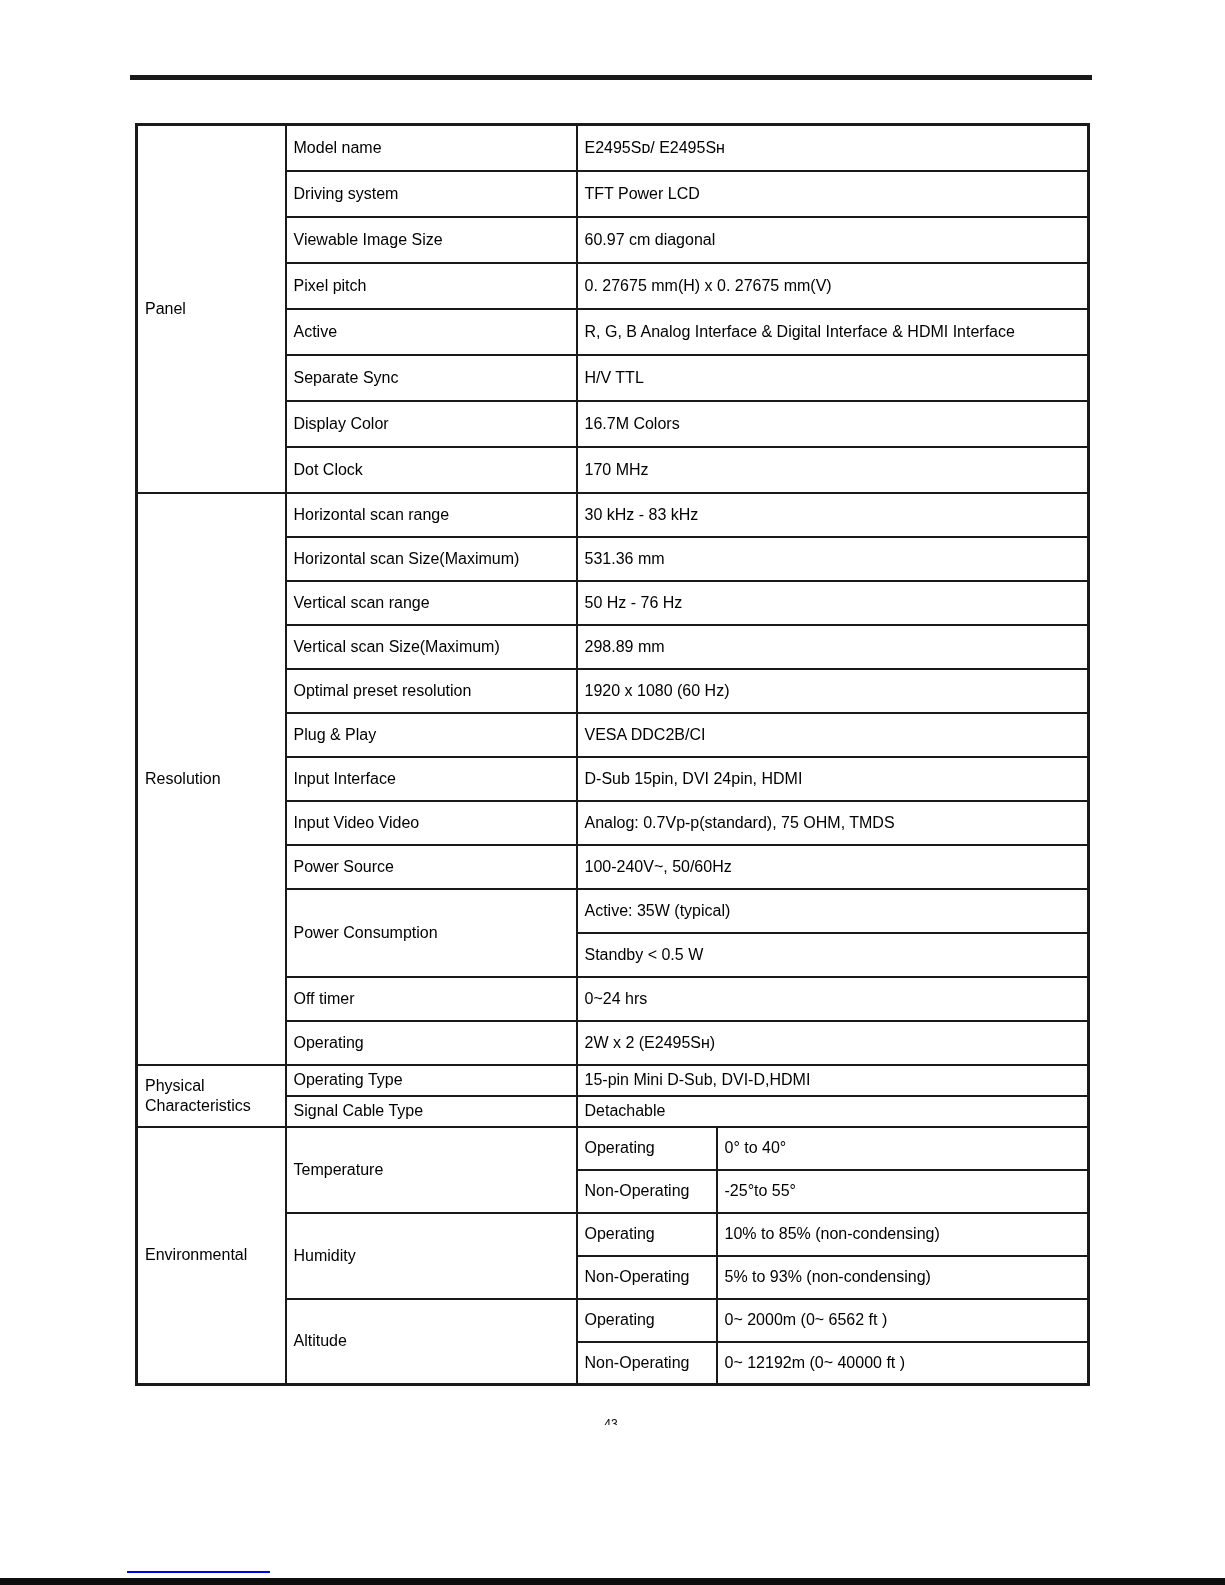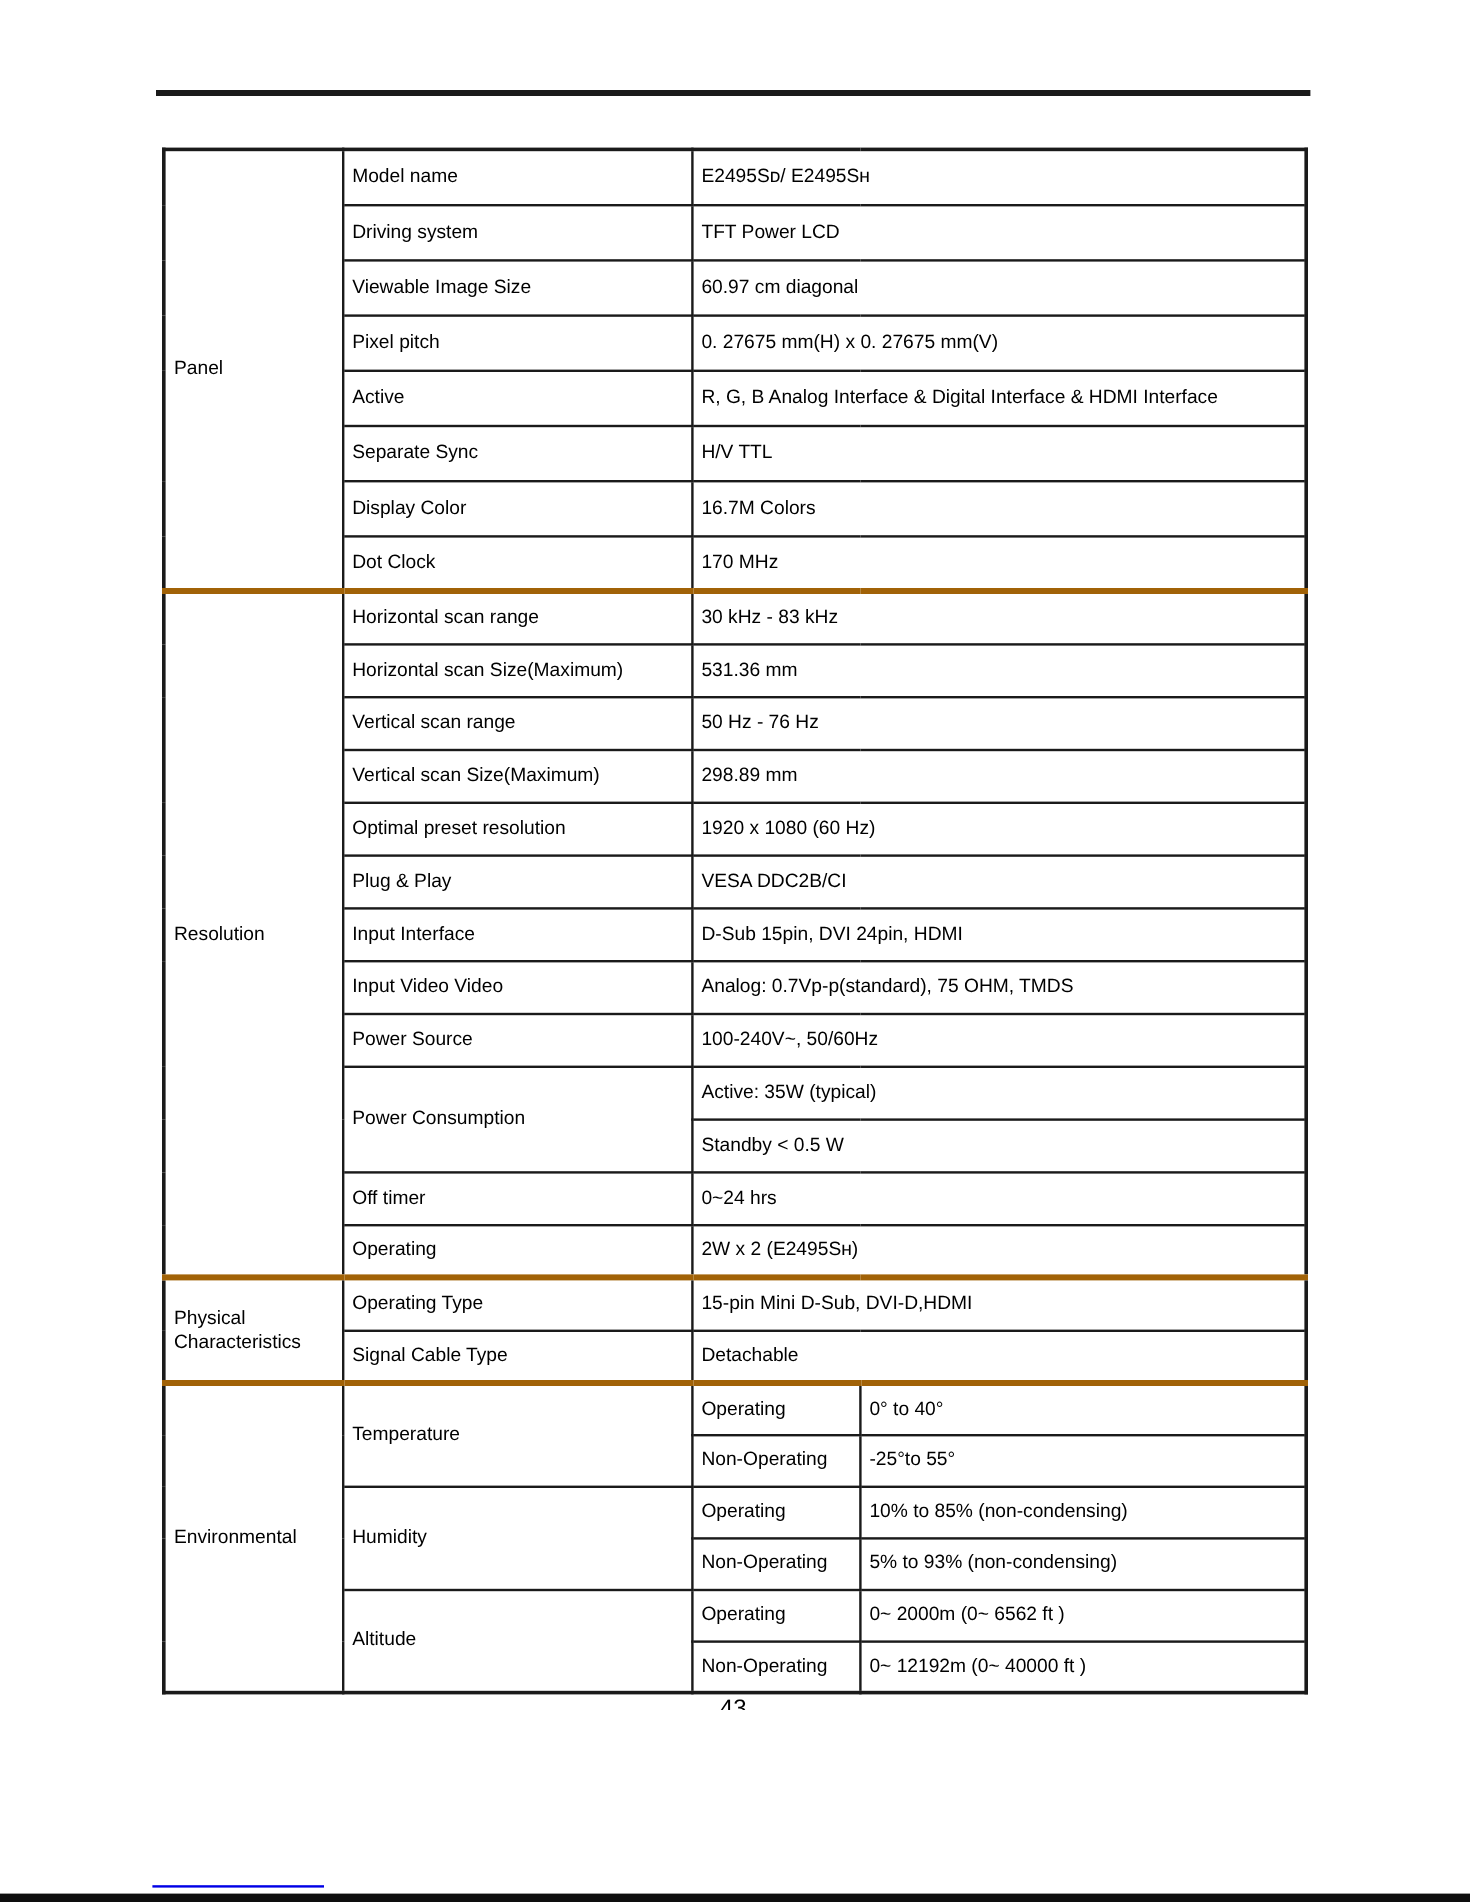--- a/index.html
+++ b/index.html
@@ -23,29 +23,29 @@
   }
   table.spec td {
     border:2px solid #1a1a1a;
     font-size:16px;
     padding:2px 7px;
     vertical-align:middle;
     overflow:hidden;
     white-space:nowrap;
   }
   table.spec td.cat { white-space:normal; line-height:1.25; }
-  tr.sec-start td { border-top:5px solid #a16207;margin-top:45px; }
+  tr.sec-start td { border-top:1px solid #a16207;margin-top:45px; }
   tr.rp { height:46px; }
   tr.rr { height:44px; }
-  tr.rf { height:44px; }
+  tr.rf { height:31px; }
   tr.re { height:43px; }
   .page-num {
     position:absolute; left:581px; top:1416px;
     width:60px; height:9px; overflow:hidden;
-    font-size:20px; line-height:16px; text-align:center;
+    font-size:12px; line-height:16px; text-align:center;
   }
   .footer-link {
     position:absolute; left:127px; top:1571px;
     width:143px; height:2px; background:#0000e6;
   }
   .bottom-bar {
     position:absolute; left:0; top:1578px;
     width:1225px; height:7px; background:#0e0e0e;
   }
 </style>

